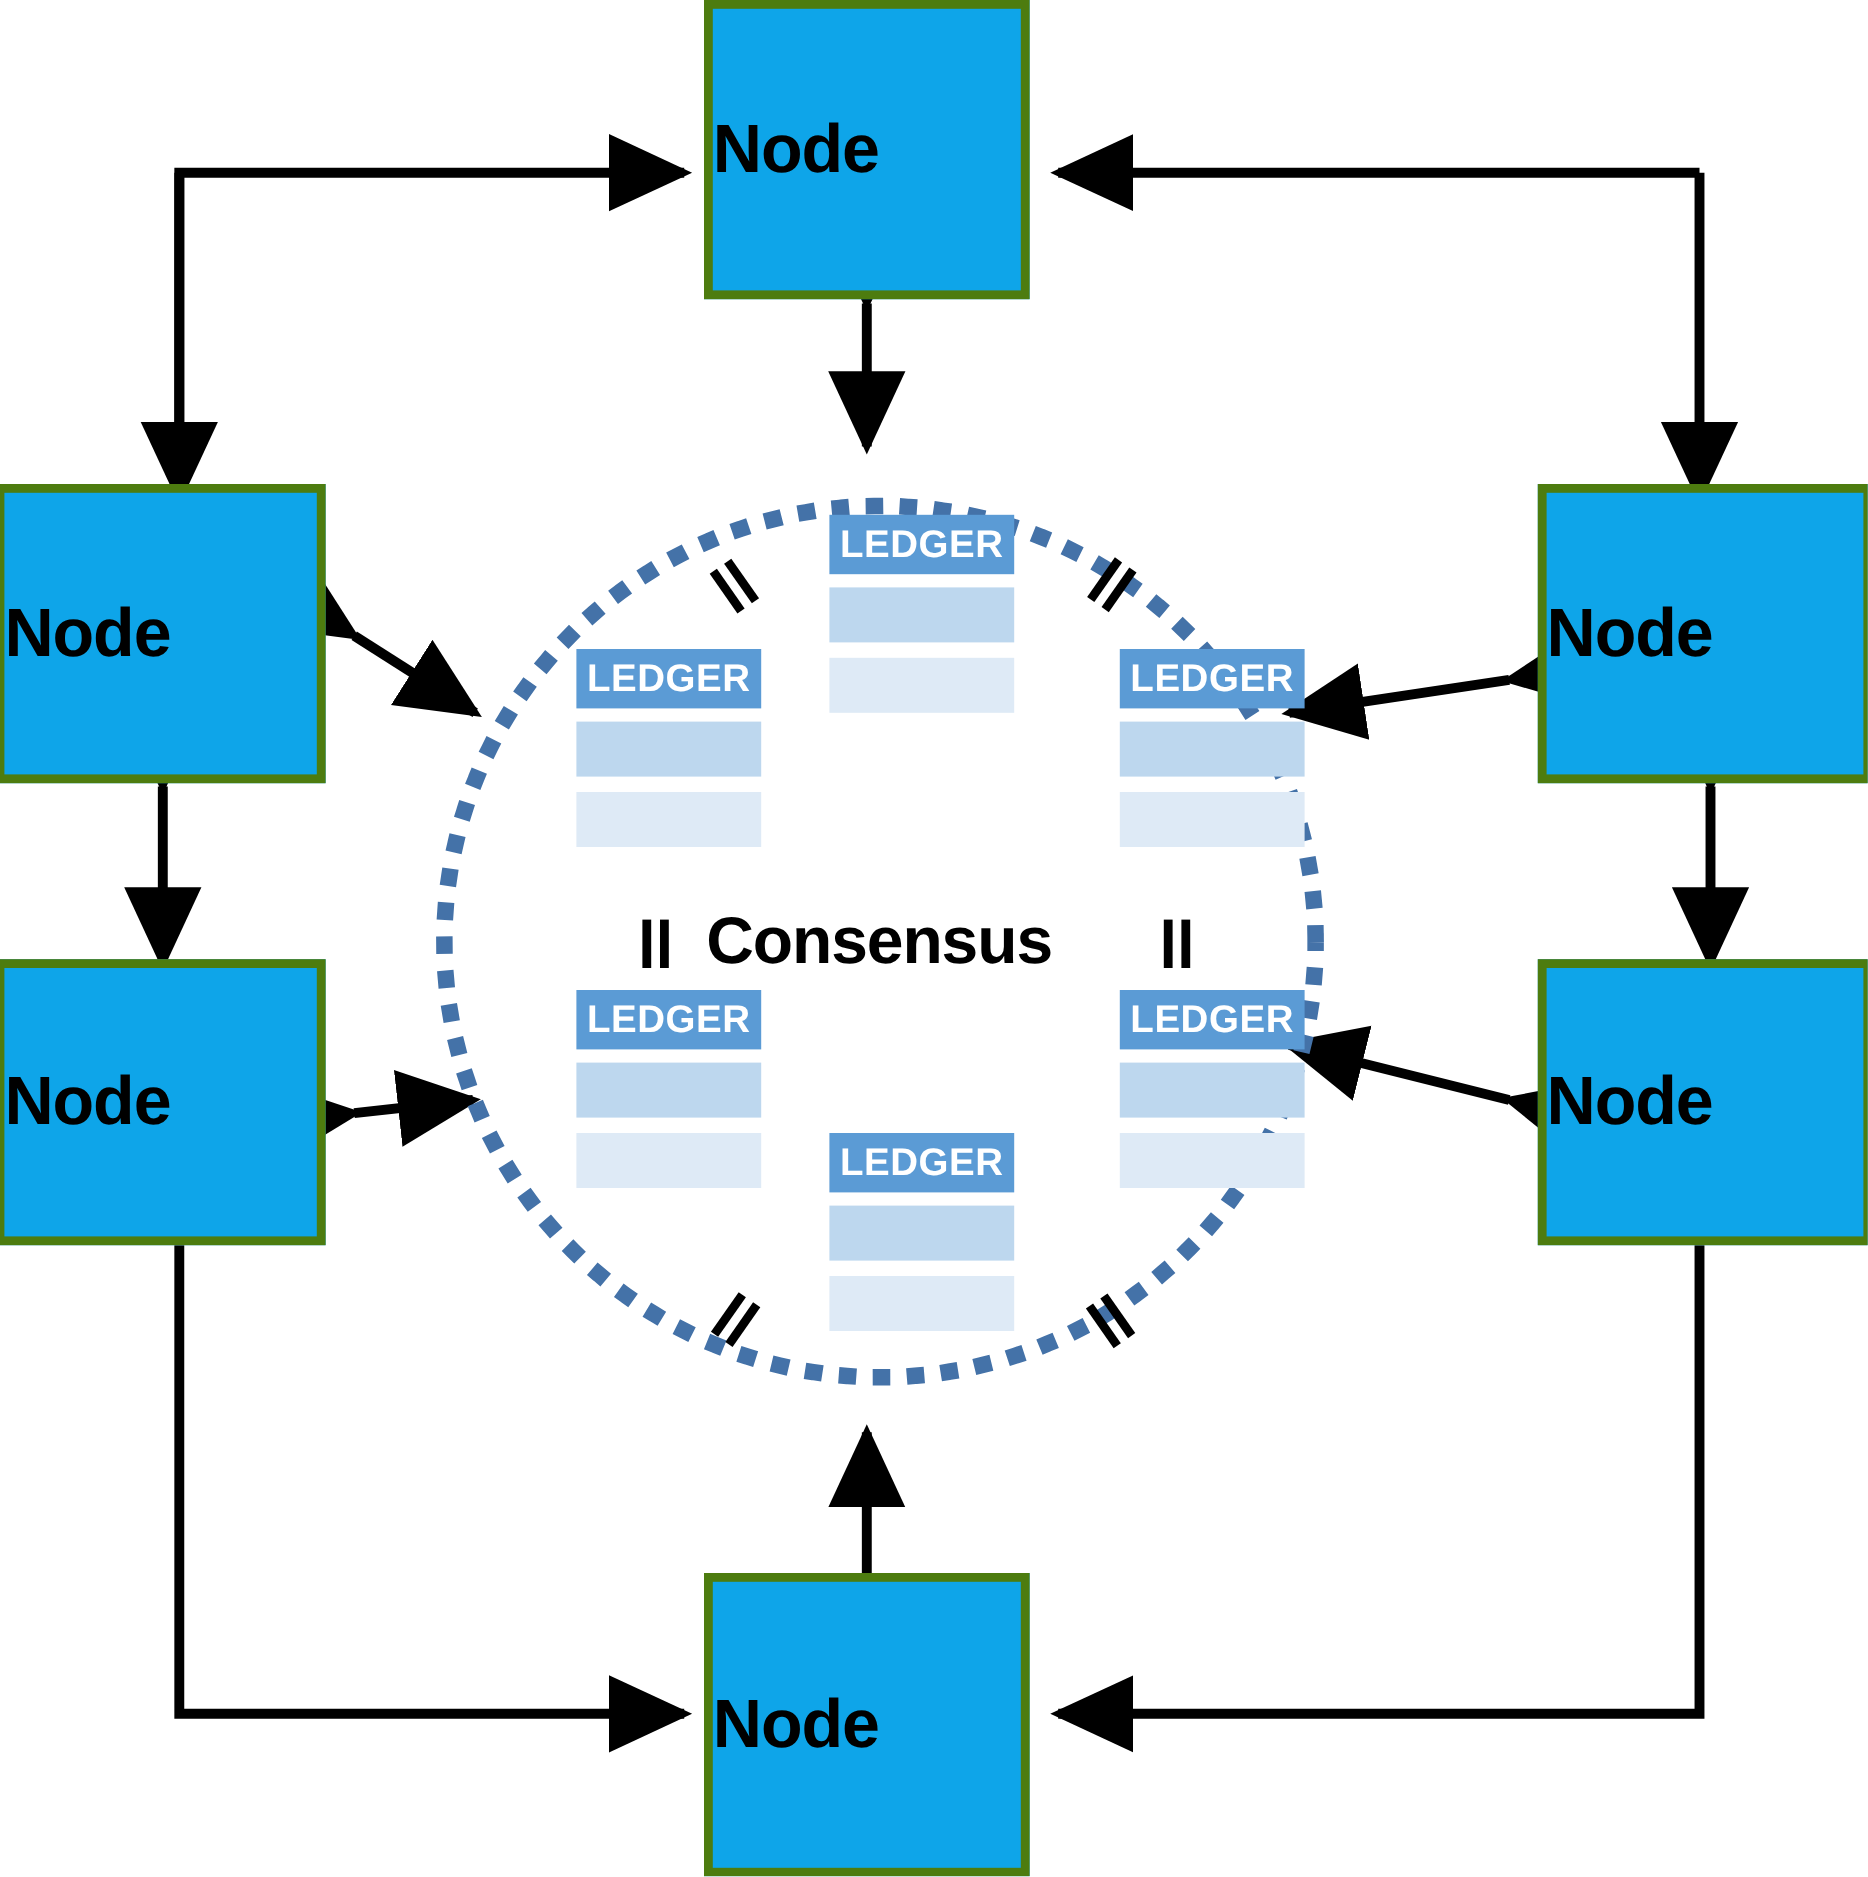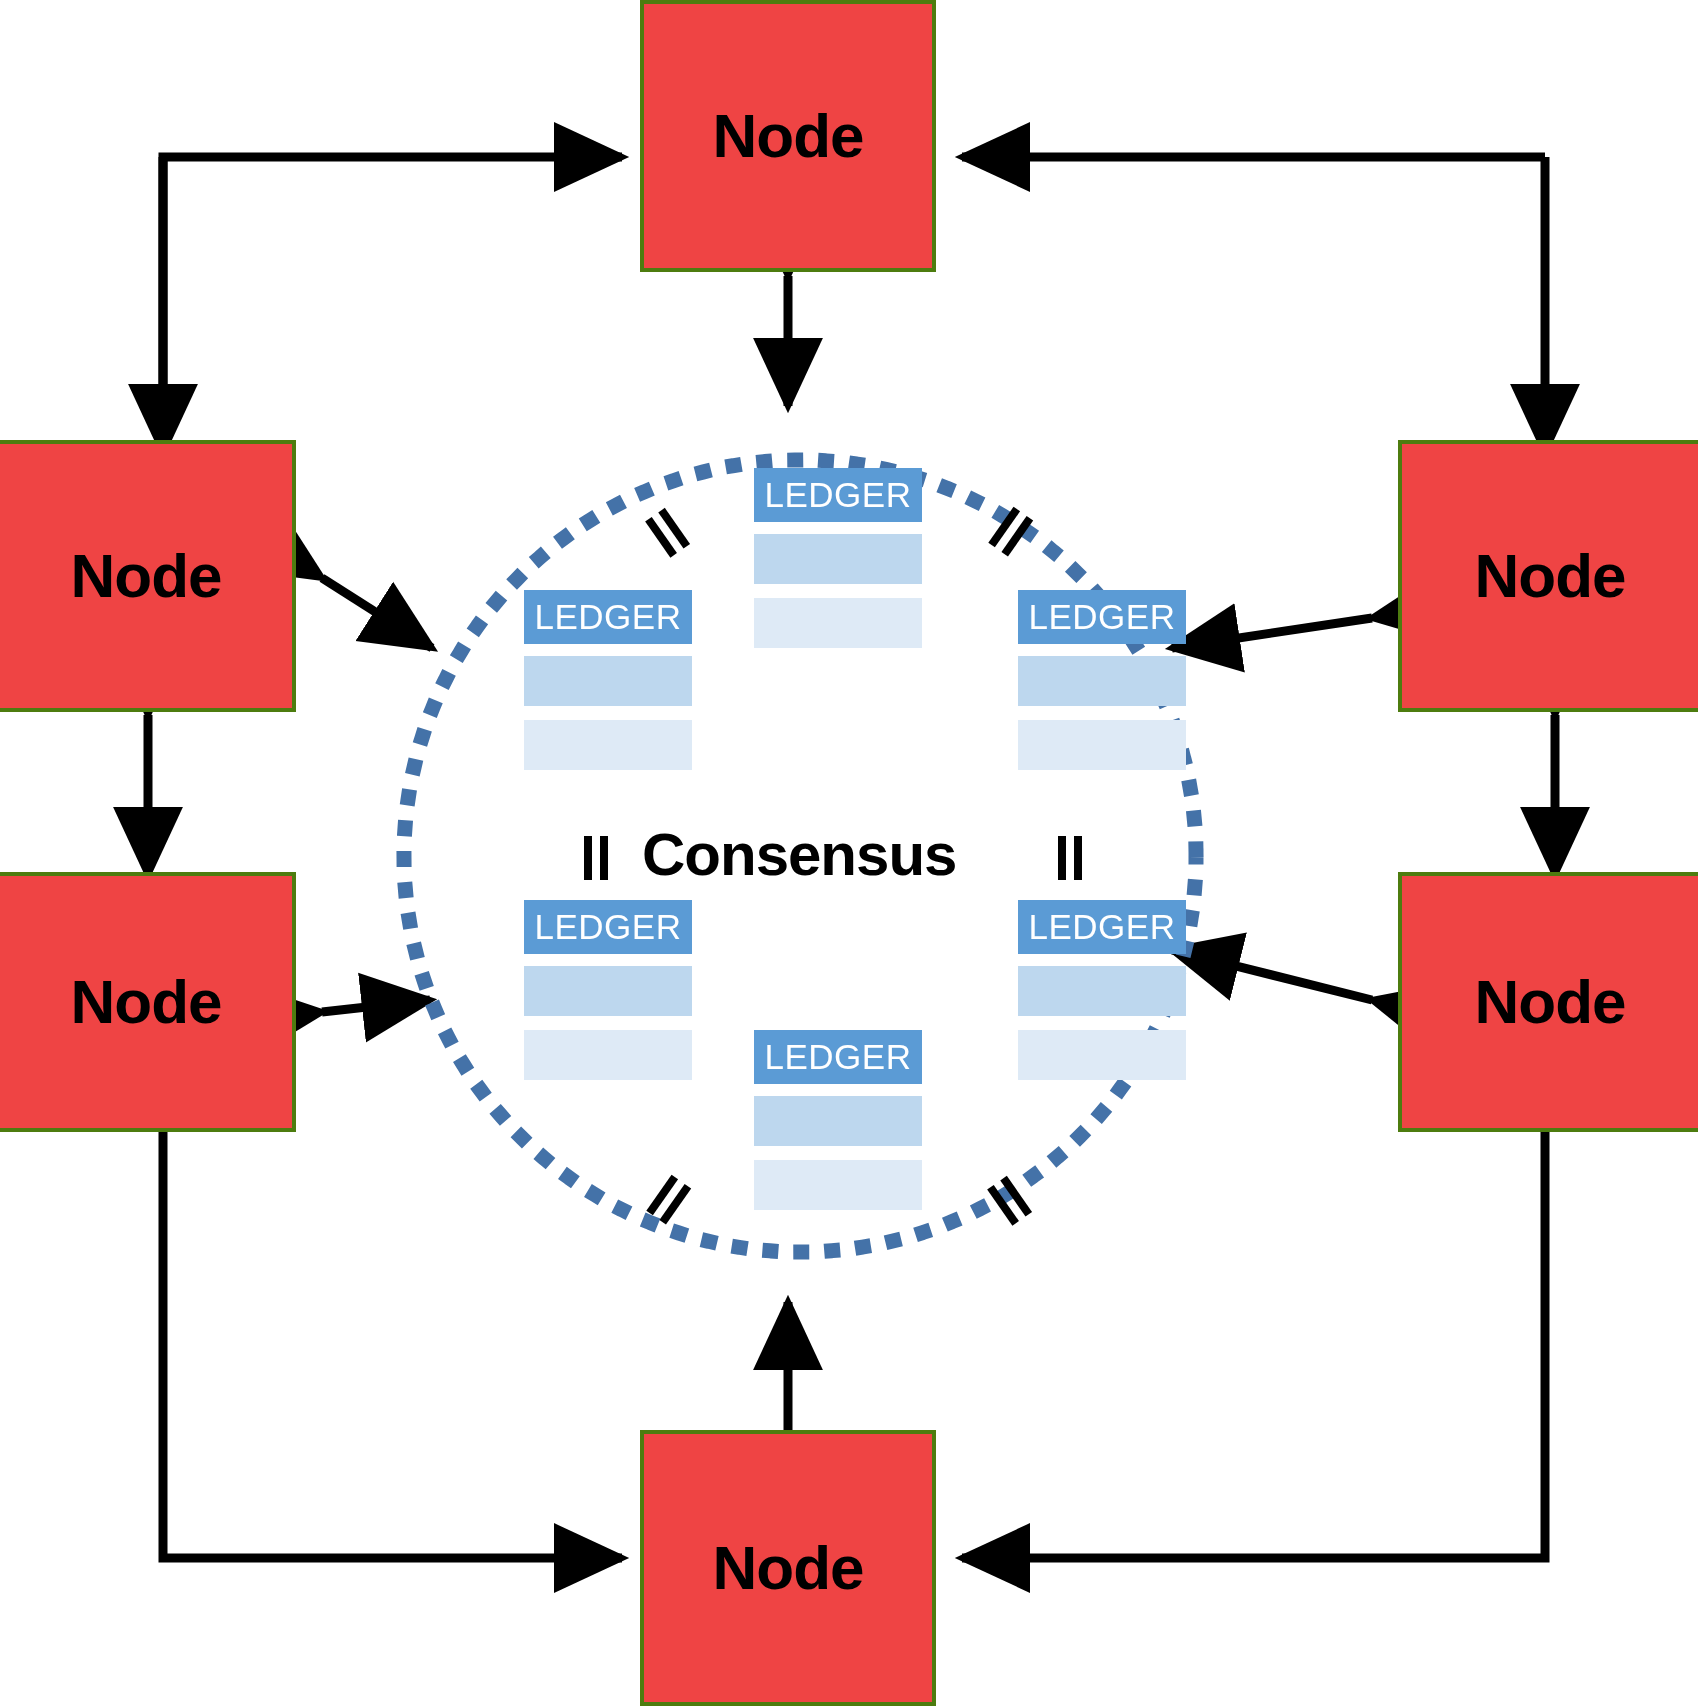--- a/index.html
+++ b/index.html
@@ -19,26 +19,26 @@
   }
   #wires {
     position: absolute;
     left: 0; top: 0;
     width: 1698px;
     height: 1706px;
     pointer-events: none;
   }
   .node-box {
     position: absolute;
-    background: #ef4444;
-    border: 4px solid #4d7c0f;
+    background: #0ea5e9;
+    border: 8px solid #4d7c0f;
     box-sizing: border-box;
     display: flex;
     align-items: center;
-    justify-content: center;
+    justify-content: flex-start;
   }
   .node-label {
     font-family: "Liberation Sans", sans-serif;
     font-weight: bold;
     font-size: 62px;
     color: #000000;
     letter-spacing: -1px;
     line-height: 1;
   }
   .ledger-card {
@@ -47,21 +47,21 @@
   }
   .ledger-head {
     background: #5b9bd5;
     color: #ffffff;
     font-family: "Liberation Sans", sans-serif;
     font-size: 35px;
     line-height: 54px;
     height: 54px;
     text-align: center;
     letter-spacing: 0.5px;
-    font-weight: normal;
+    font-weight: bold;
   }
   .ledger-row-1 {
     background: #bdd7ee;
     height: 50px;
     margin-top: 12px;
   }
   .ledger-row-2 {
     background: #deeaf6;
     height: 50px;
     margin-top: 14px;

